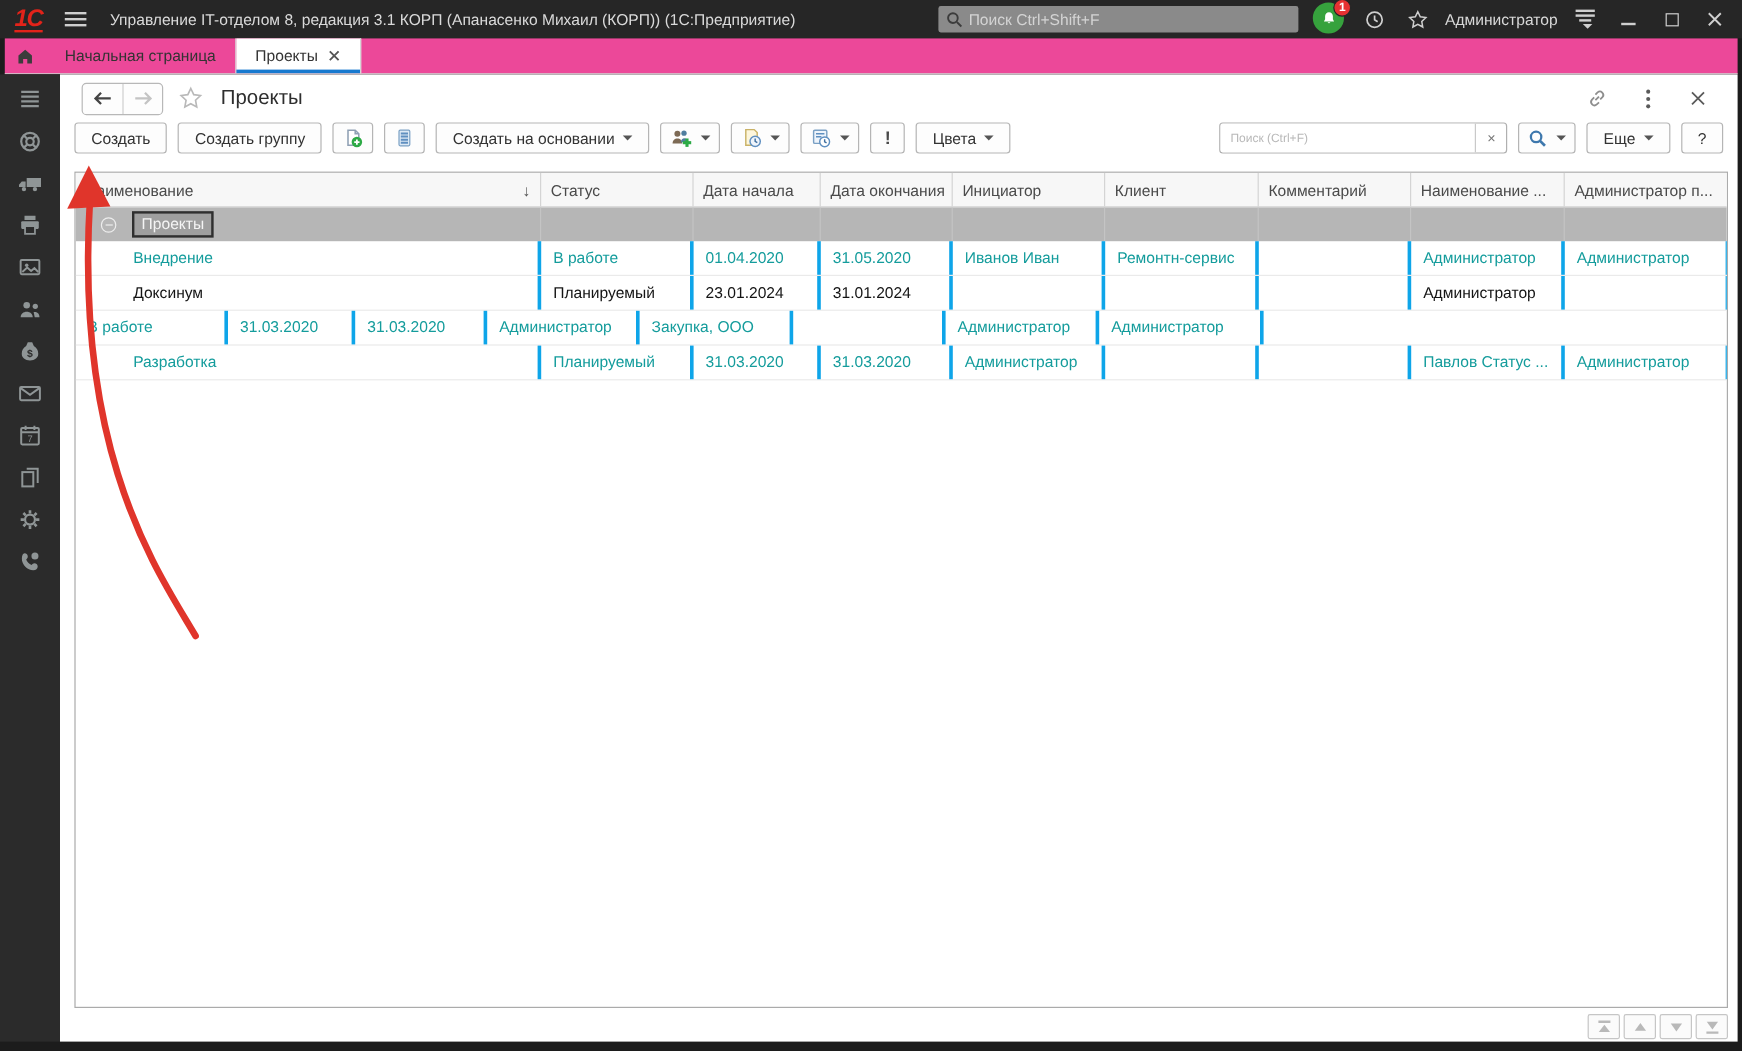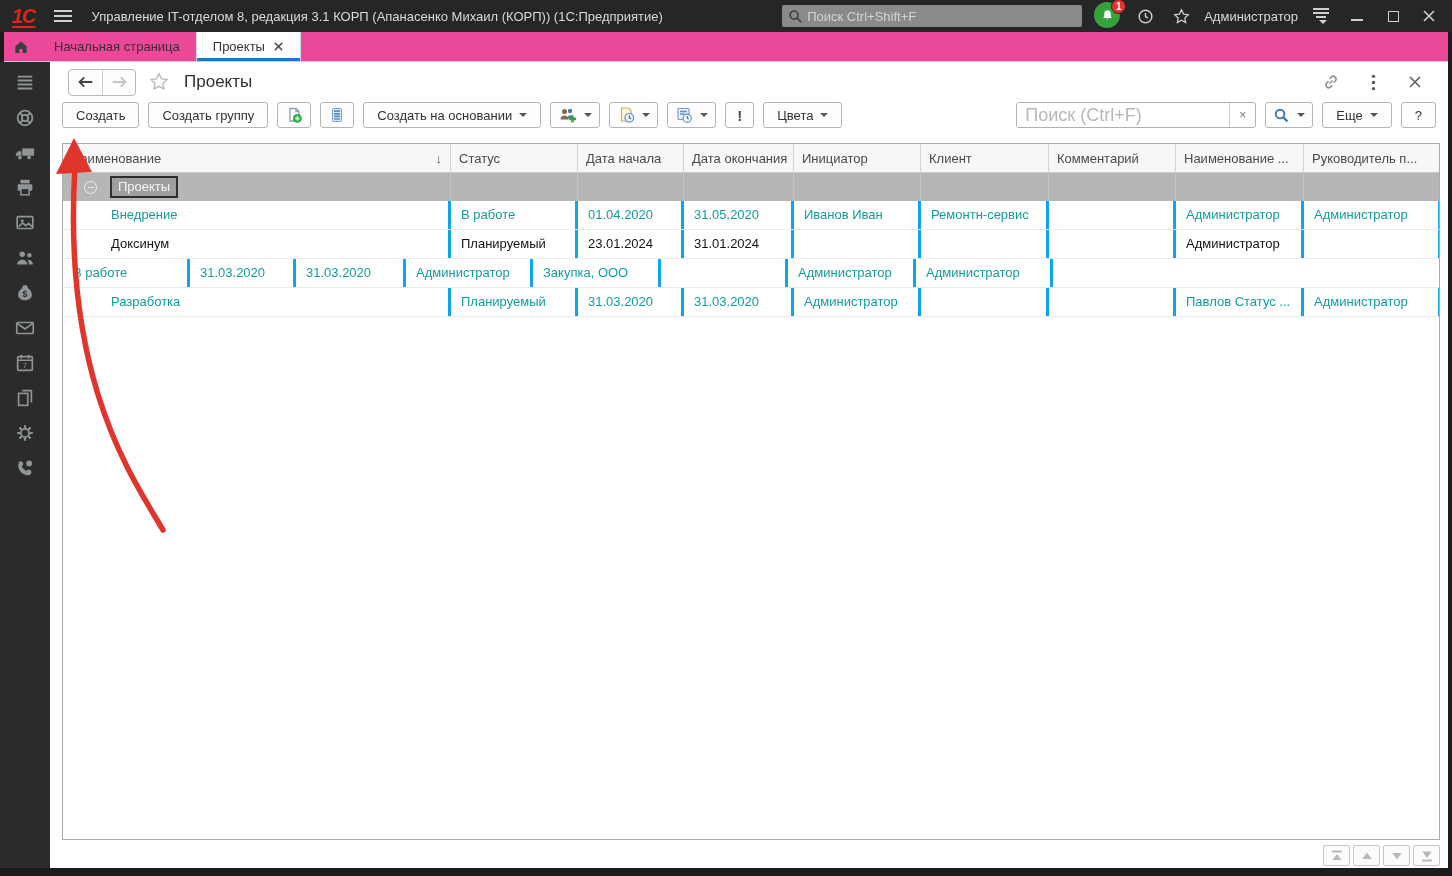--- a/index.html
+++ b/index.html
@@ -56,21 +56,21 @@
   .nav-right .ic { width:22px; height:22px; display:flex; align-items:center; justify-content:center; cursor:pointer; }
 
   
   .toolbar { display:flex; padding:0 12px; gap:9px; height:34px; }
   .btn { height:26px; background:#fdfdfd; border:1px solid #b5b5b5; border-radius:3px; font-size:13px; color:#333; padding:0 13px; display:inline-flex; align-items:center; gap:7px; cursor:pointer; white-space:nowrap; font-family:inherit; }
   .btn .caret { width:0; height:0; border-left:4px solid transparent; border-right:4px solid transparent; border-top:4px solid #555; }
   .iconbtn { padding:0 7px; }
   .excl { font-weight:bold; font-size:15px; color:#4a4a4a; padding:0 11px; }
   .tb-spacer { flex:1; }
   .list-search { display:flex; height:26px; border:1px solid #b0b0b0; border-radius:3px; overflow:hidden; background:#fff; }
-  .list-search input { width:212px; border:none; outline:none; padding:0 8px; font-size:18px; color:#333; font-family:inherit; }
+  .list-search input { width:212px; border:none; outline:none; padding:0 8px; font-size:10px; color:#333; font-family:inherit; }
   .list-search input::placeholder { color:#b8b8b8; }
   .list-search .clear { width:26px; display:flex; align-items:center; justify-content:center; border-left:1px solid #c9c9c9; color:#777; cursor:pointer; font-size:12px; }
 
   
   .grid { position:absolute; left:12px; top:81px; width:1378px; height:697px; border:1px solid #ababab; background:#fff; overflow:hidden; }
   .grid-header { display:flex; height:29px; background:#f7f7f7; border-bottom:1px solid #c9c9c9; }
   .hcell { display:flex; justify-content:space-between; align-items:center; padding:0 8px; border-right:1px solid #d4d4d4; font-size:13px; color:#4a4a4a; overflow:hidden; white-space:nowrap; cursor:pointer; }
   .sort { color:#555; margin-left:6px; font-size:13px; }
   .grid-grouprow { display:flex; height:28px; background:var(--group-row-bg,#b6b6b6); }
   .gcell { display:flex; align-items:center; border-right:1px solid #c4c4c4; height:100%; overflow:hidden; }
@@ -409,21 +409,21 @@
             <div class="hcell" style="flex: 0 0 128px;">
               <span>Клиент</span>
             </div>
             <div class="hcell" style="flex: 0 0 127px;">
               <span>Комментарий</span>
             </div>
             <div class="hcell" style="flex: 0 0 128px;">
               <span>Наименование ...</span>
             </div>
             <div class="hcell" style="flex: 0 0 137px;">
-              <span>Руководитель п...</span>
+              <span>Администратор п...</span>
             </div>
           </div>
         <div class="grid-grouprow">
             <div class="gcell" style="flex: 0 0 388px;">
               <span class="expander"></span>
               <span class="gl">Проекты</span>
             </div>
             <div class="gcell" style="flex: 0 0 127px;"></div>
             <div class="gcell" style="flex: 0 0 106px;"></div>
             <div class="gcell" style="flex: 0 0 110px;"></div>

